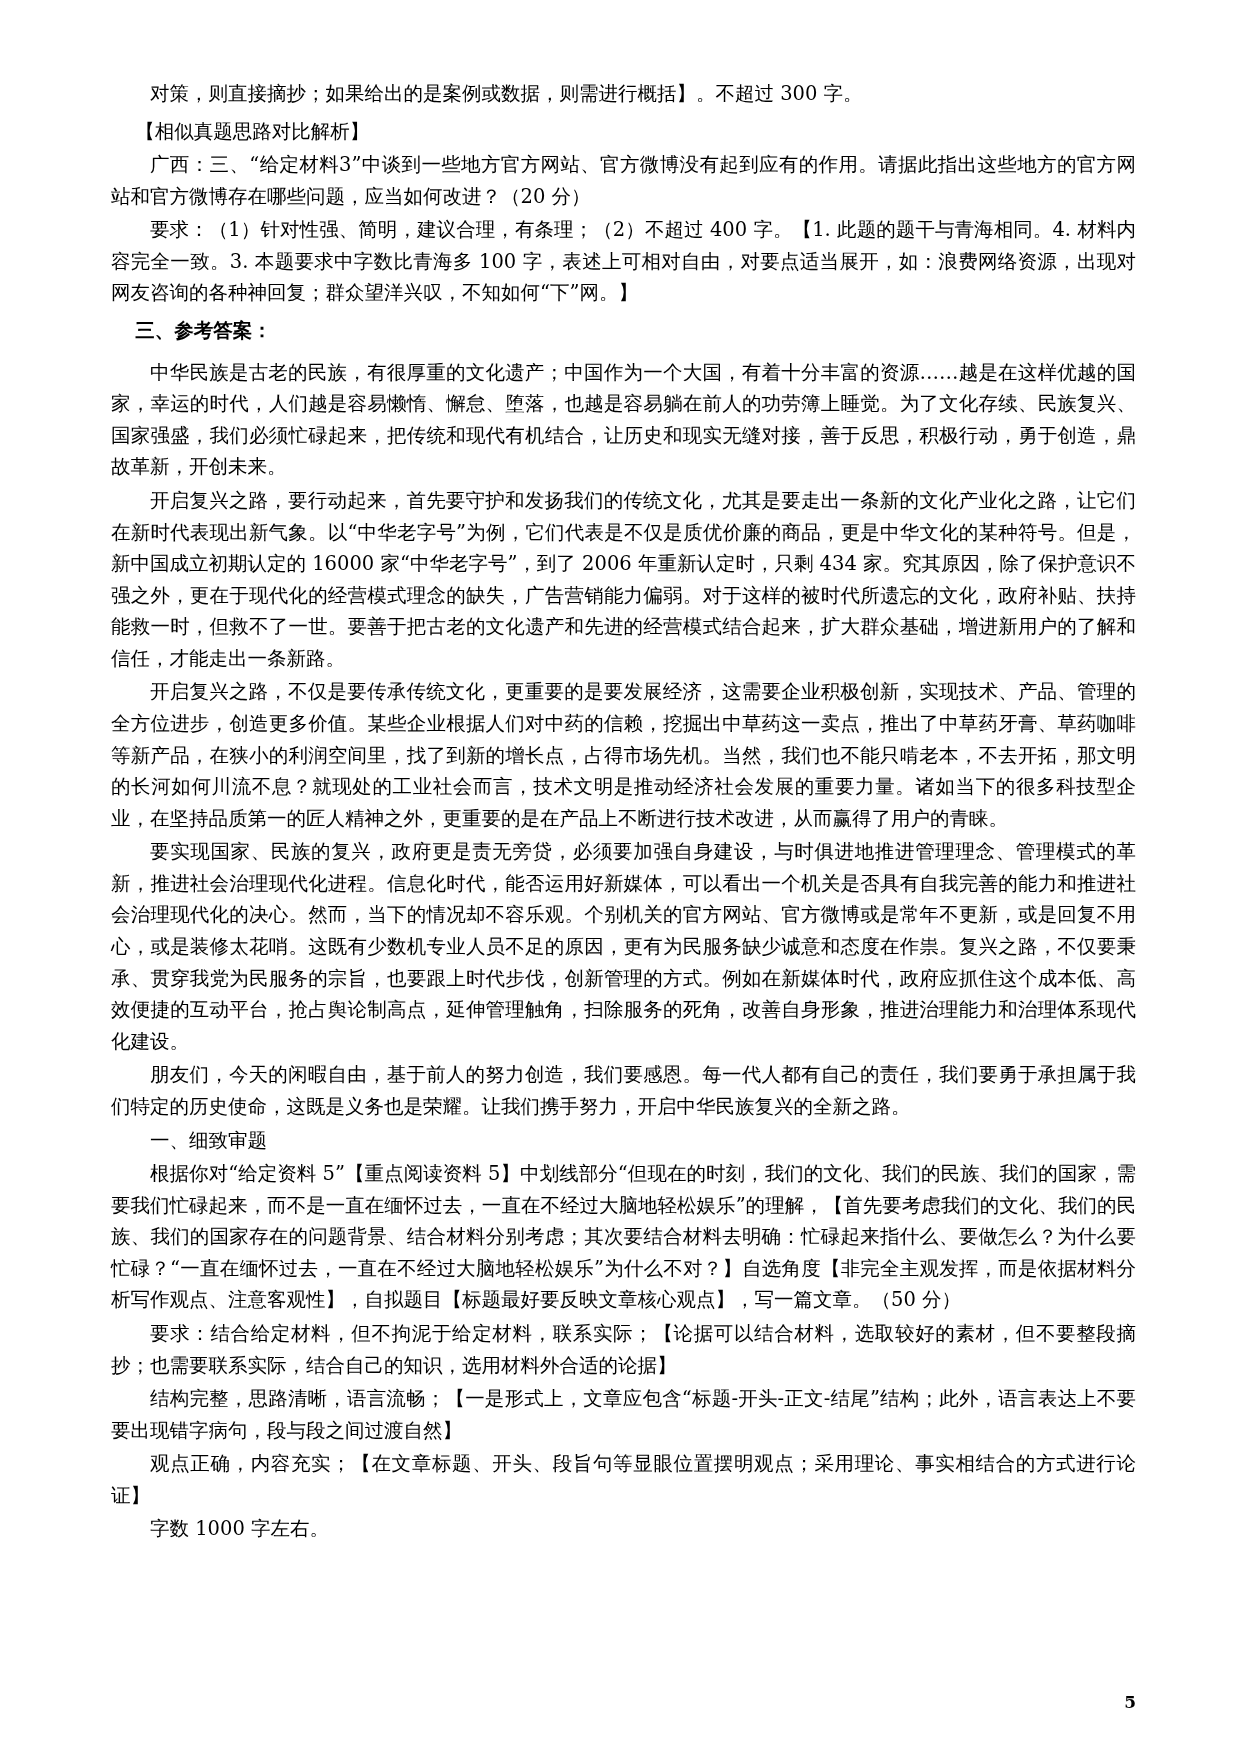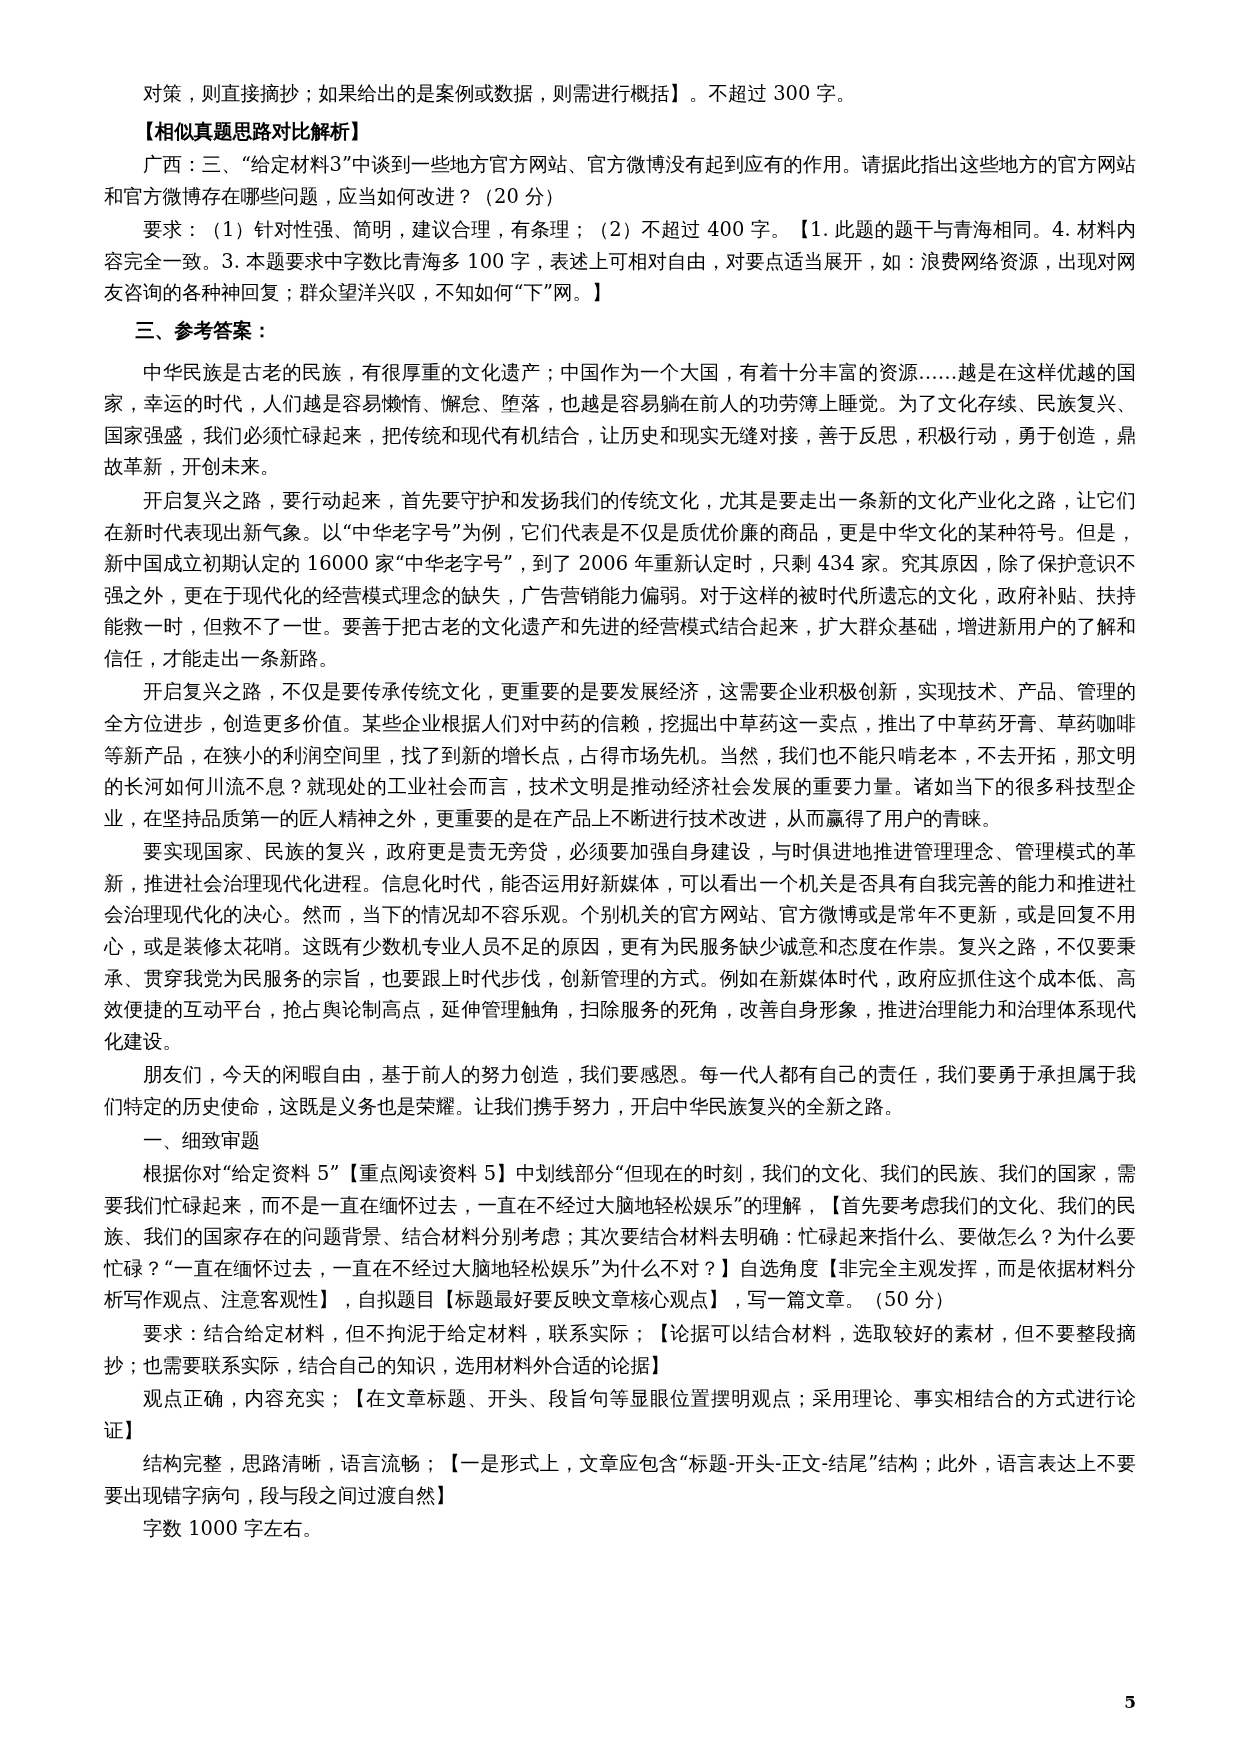--- a/index.html
+++ b/index.html
@@ -19,29 +19,29 @@
     min-height: 1754px;
     box-sizing: border-box;
     padding: 78px 104px 60px 104px;
     position: relative;
   }
   .para {
     font-size: 19.5px;
     line-height: 1.62;
     text-align: justify;
     text-justify: inter-ideograph;
-    margin: 0 0 2px 0;
+    margin: 0 0 2px 7px;
   }
   .indent2 {
     text-indent: 2em;
   }
   .heading {
     font-size: 19.5px;
     line-height: 1.62;
-    font-weight: bold;
+    font-weight: normal;
     margin: 6px 0 2px 0;
     text-indent: 1.6em;
   }
   .heading-sec {
     font-size: 19.5px;
     line-height: 1.62;
     font-weight: bold;
     margin: 6px 0 10px 0;
     text-indent: 1.6em;
   }
@@ -81,19 +81,19 @@
   <p class="para indent2">开启复兴之路，要行动起来，首先要守护和发扬我们的传统文化，尤其是要走出一条新的文化产业化之路，让它们在新时代表现出新气象。以“中华老字号”为例，它们代表是不仅是质优价廉的商品，更是中华文化的某种符号。但是，新中国成立初期认定的 16000 家“中华老字号”，到了 2006 年重新认定时，只剩 434 家。究其原因，除了保护意识不强之外，更在于现代化的经营模式理念的缺失，广告营销能力偏弱。对于这样的被时代所遗忘的文化，政府补贴、扶持能救一时，但救不了一世。要善于把古老的文化遗产和先进的经营模式结合起来，扩大群众基础，增进新用户的了解和信任，才能走出一条新路。</p>
   <p class="para indent2">开启复兴之路，不仅是要传承传统文化，更重要的是要发展经济，这需要企业积极创新，实现技术、产品、管理的全方位进步，创造更多价值。某些企业根据人们对中药的信赖，挖掘出中草药这一卖点，推出了中草药牙膏、草药咖啡等新产品，在狭小的利润空间里，找了到新的增长点，占得市场先机。当然，我们也不能只啃老本，不去开拓，那文明的长河如何川流不息？就现处的工业社会而言，技术文明是推动经济社会发展的重要力量。诸如当下的很多科技型企业，在坚持品质第一的匠人精神之外，更重要的是在产品上不断进行技术改进，从而赢得了用户的青睐。</p>
   <p class="para indent2">要实现国家、民族的复兴，政府更是责无旁贷，必须要加强自身建设，与时俱进地推进管理理念、管理模式的革新，推进社会治理现代化进程。信息化时代，能否运用好新媒体，可以看出一个机关是否具有自我完善的能力和推进社会治理现代化的决心。然而，当下的情况却不容乐观。个别机关的官方网站、官方微博或是常年不更新，或是回复不用心，或是装修太花哨。这既有少数机专业人员不足的原因，更有为民服务缺少诚意和态度在作祟。复兴之路，不仅要秉承、贯穿我党为民服务的宗旨，也要跟上时代步伐，创新管理的方式。例如在新媒体时代，政府应抓住这个成本低、高效便捷的互动平台，抢占舆论制高点，延伸管理触角，扫除服务的死角，改善自身形象，推进治理能力和治理体系现代化建设。</p>
   <p class="para indent2">朋友们，今天的闲暇自由，基于前人的努力创造，我们要感恩。每一代人都有自己的责任，我们要勇于承担属于我们特定的历史使命，这既是义务也是荣耀。让我们携手努力，开启中华民族复兴的全新之路。</p>
 
 
   <p class="para indent2">一、细致审题</p>
 
   <p class="para indent2">根据你对“给定资料 5”【重点阅读资料 5】中划线部分“但现在的时刻，我们的文化、我们的民族、我们的国家，需要我们忙碌起来，而不是一直在缅怀过去，一直在不经过大脑地轻松娱乐”的理解，【首先要考虑我们的文化、我们的民族、我们的国家存在的问题背景、结合材料分别考虑；其次要结合材料去明确：忙碌起来指什么、要做怎么？为什么要忙碌？“一直在缅怀过去，一直在不经过大脑地轻松娱乐”为什么不对？】自选角度【非完全主观发挥，而是依据材料分析写作观点、注意客观性】，自拟题目【标题最好要反映文章核心观点】，写一篇文章。（50 分）</p>
   <p class="para indent2">要求：结合给定材料，但不拘泥于给定材料，联系实际；【论据可以结合材料，选取较好的素材，但不要整段摘抄；也需要联系实际，结合自己的知识，选用材料外合适的论据】</p>
+  <p class="para indent2">结构完整，思路清晰，语言流畅；【一是形式上，文章应包含“标题-开头-正文-结尾”结构；此外，语言表达上不要要出现错字病句，段与段之间过渡自然】</p>
   <p class="para indent2">观点正确，内容充实；【在文章标题、开头、段旨句等显眼位置摆明观点；采用理论、事实相结合的方式进行论证】</p>
-  <p class="para indent2">结构完整，思路清晰，语言流畅；【一是形式上，文章应包含“标题-开头-正文-结尾”结构；此外，语言表达上不要要出现错字病句，段与段之间过渡自然】</p>
   <p class="para indent2">字数 1000 字左右。</p>
 
   <div class="page-num">5</div>
 
 </div>
 
 </body></html>

